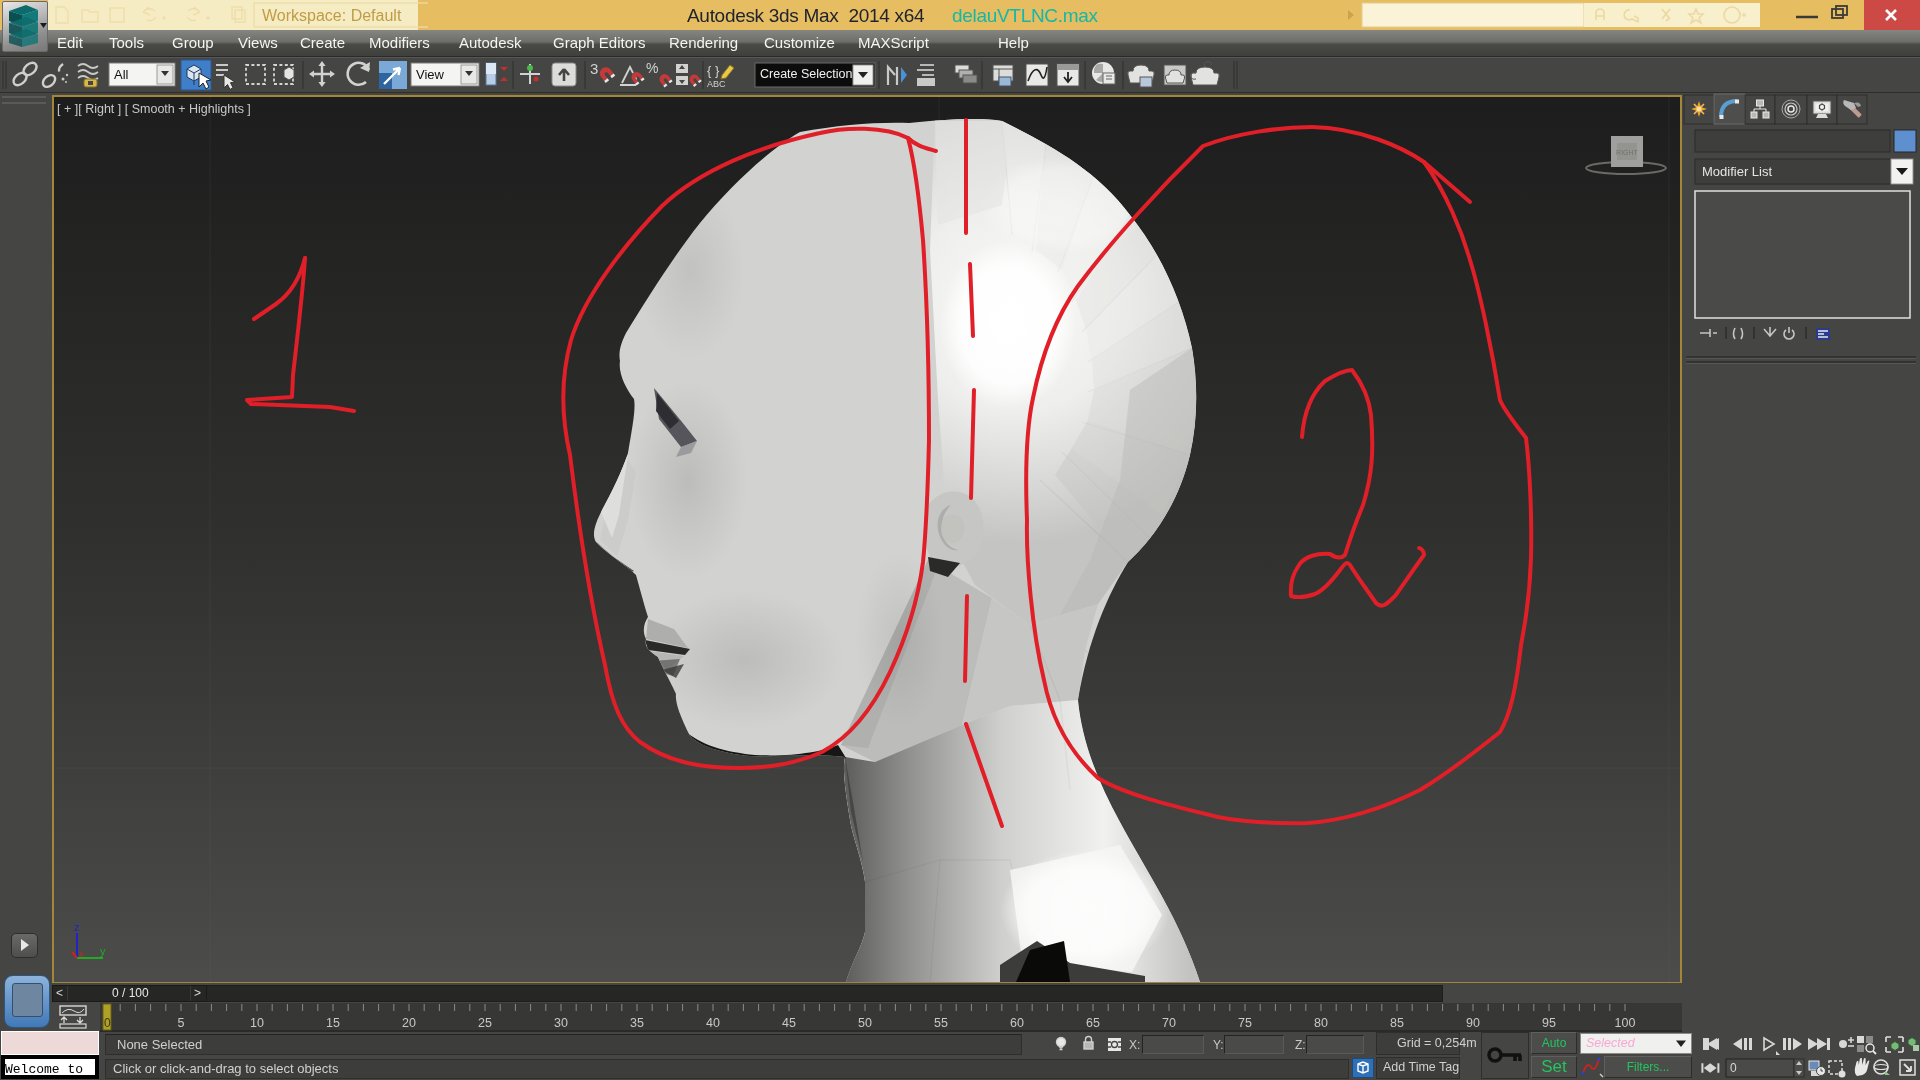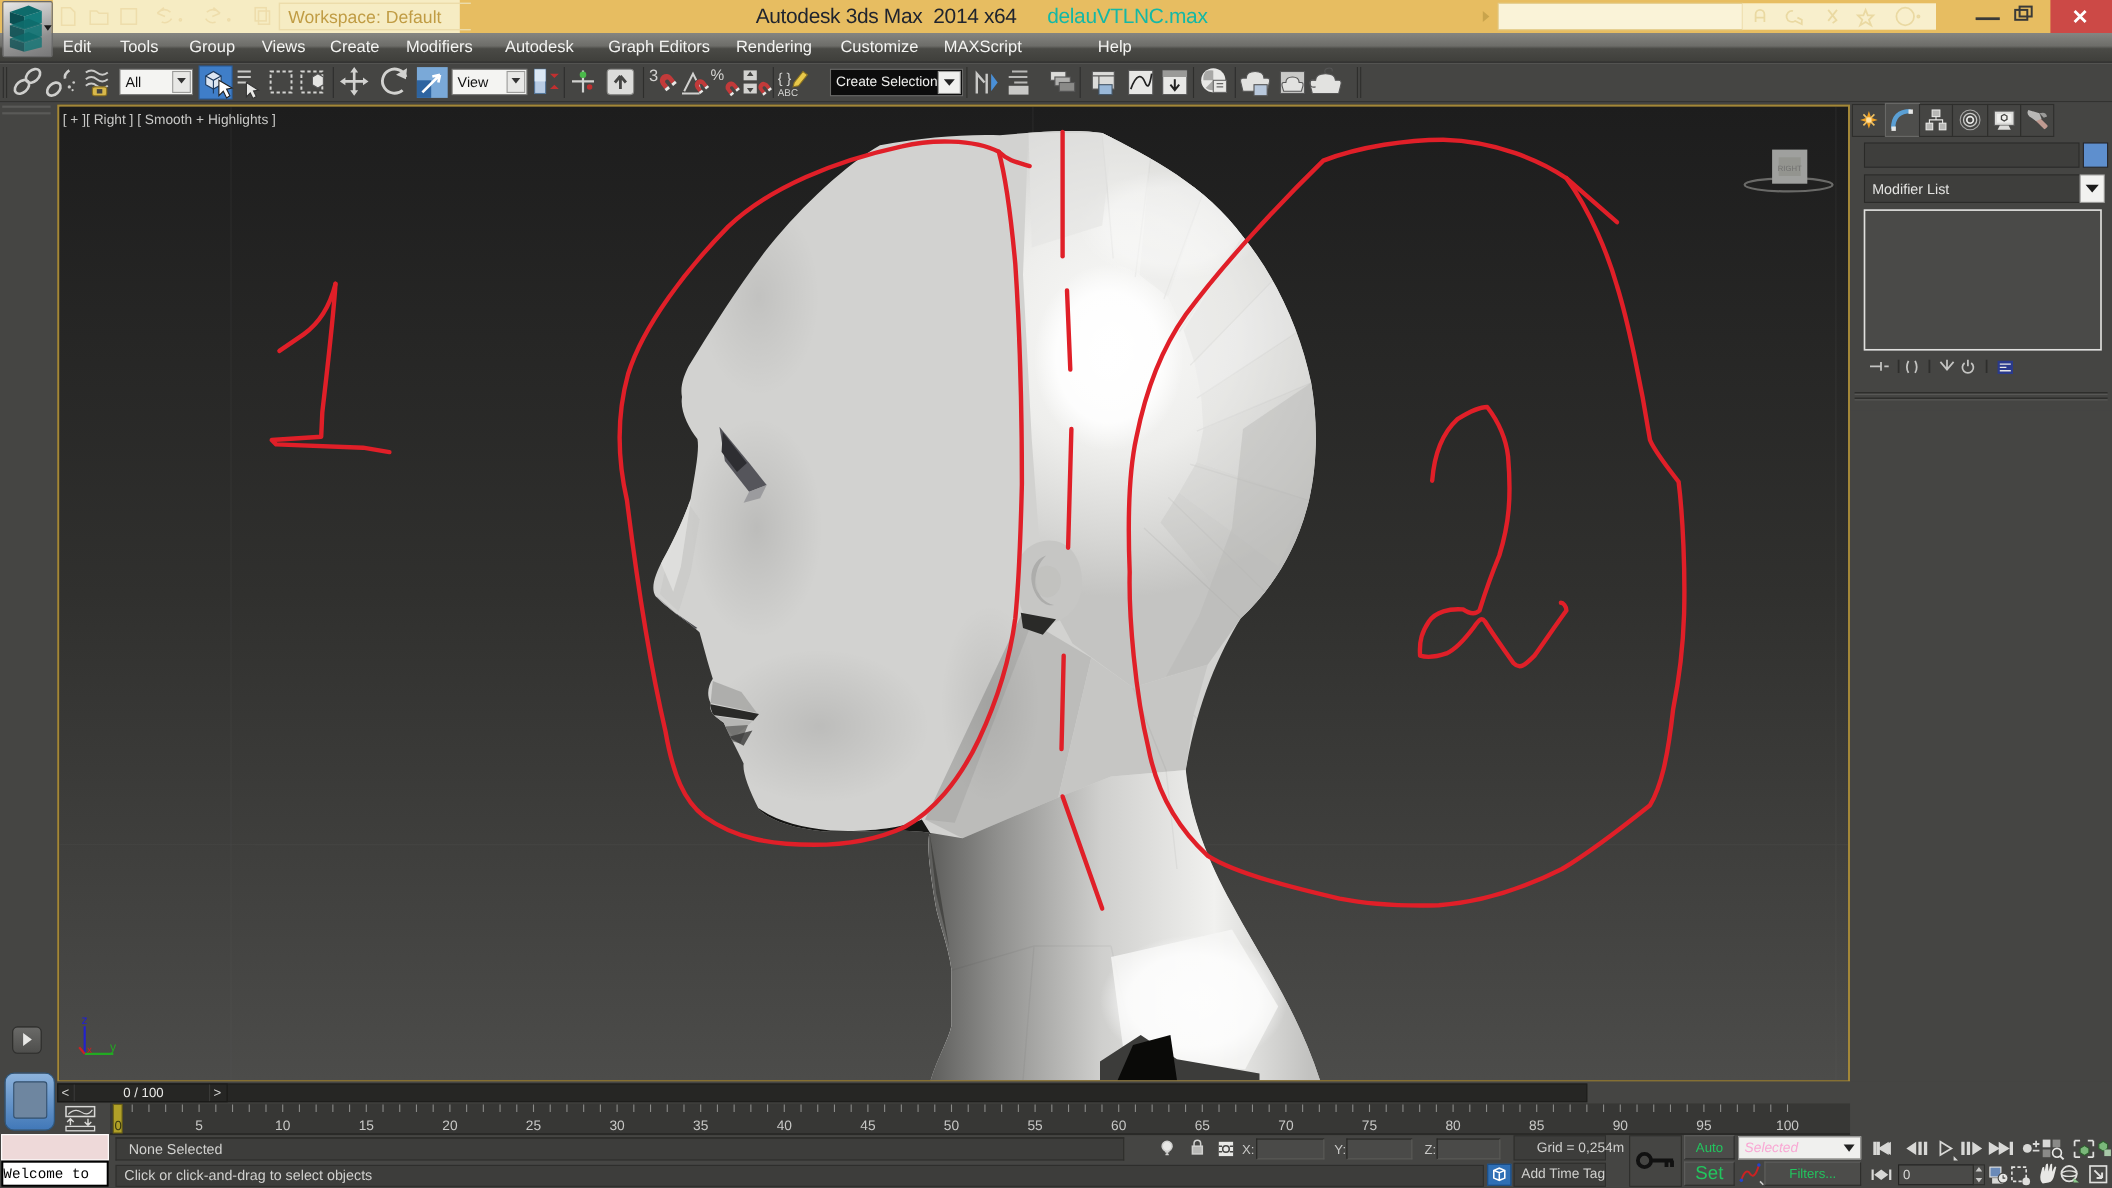--- a/index.html
+++ b/index.html
@@ -619,21 +619,21 @@
 <rect x="2" y="1" width="26" height="9" fill="none" stroke="#d8d8d6" stroke-width="1.4"></rect>
 <path d="M4 8 q6 -6 12 -2 t10 -2" stroke="#d8d8d6" fill="none"></path>
 <path d="M6 12 v6 m-3 -3 l3 -3 3 3 M22 18 v-6 m-3 3 l3 3 3 -3" stroke="#d8d8d6" fill="none" stroke-width="1.3"></path>
 <rect x="2" y="19" width="26" height="4" fill="none" stroke="#d8d8d6" stroke-width="1.2"></rect>
 </svg>
 
 <div class="abs" style="left:4px;top:975px;width:46px;height:53px;background:linear-gradient(#8db3dc,#4178b8);border:1px solid #2e577e;border-radius:9px;"></div>
 <div class="abs" style="left:12px;top:983px;width:31px;height:34px;background:#6e86a0;border:1px solid #33506e;border-radius:3px;"></div>
 
 <div class="abs" style="left:1px;top:1031px;width:98px;height:24px;background:#eed9d9;border:1px solid #ffffff;"></div>
-<div class="abs" style="left:1px;top:1055px;width:98px;height:24px;background:#ffffff;border:2px solid #000000;color:#000;font-family:'Liberation Mono',monospace;font-size:13px;line-height:22px;overflow:hidden;">Welcome to&nbsp;</div>
+<div class="abs" style="left:1px;top:1055px;width:98px;height:24px;background:#ffffff;border:4px solid #000000;color:#000;font-family:'Liberation Mono',monospace;font-size:13px;line-height:22px;overflow:hidden;">Welcome to&nbsp;</div>
 
 <div class="abs" style="left:105px;top:1034px;width:917px;height:21px;background:#3d3d3b;border:1px solid #2e2e2c;border-top-color:#232321;"></div>
 <div class="txt" style="left:117px;top:1037px;font-size:13px;color:#d0d0ce;">None Selected</div>
 
 <div class="abs" style="left:105px;top:1059px;width:1244px;height:20px;background:#3d3d3b;border:1px solid #2e2e2c;"></div>
 <div class="txt" style="left:113px;top:1061px;font-size:13px;color:#d0d0ce;">Click or click-and-drag to select objects</div>
 
 <svg class="abs" style="left:1050px;top:1034px" width="80" height="21" viewBox="0 0 80 21">
 <g stroke="#d0d0ce" fill="none" stroke-width="1.4">
 <circle cx="11" cy="8" r="4.5" fill="#e8e8e6"></circle>

